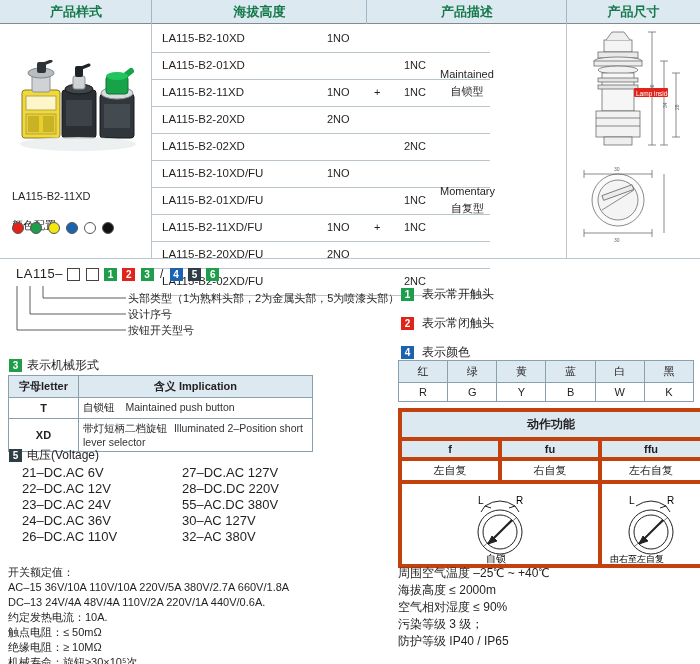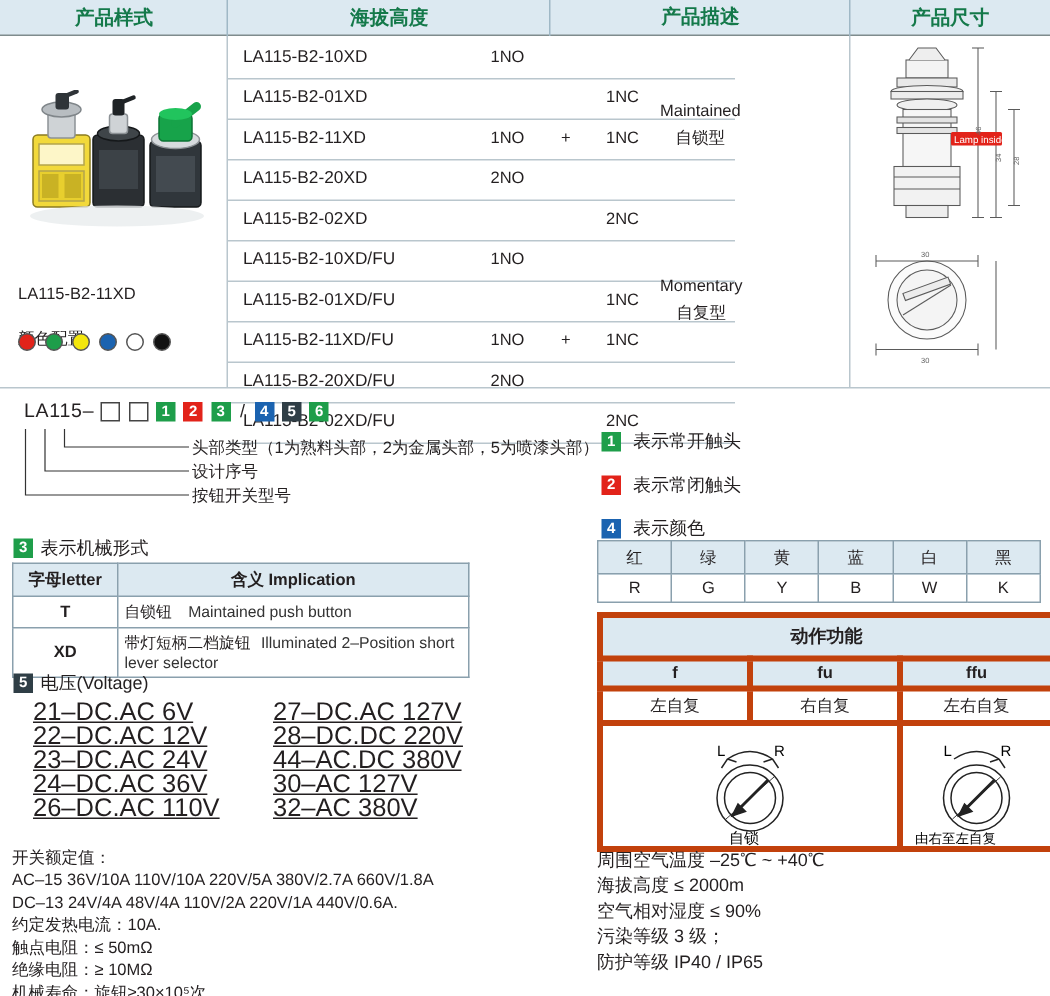--- a/index.html
+++ b/index.html
@@ -19,21 +19,21 @@
   .hdr {
     position: absolute; left: 0; top: 0; width: 700px; height: 24px;
     background: #dce9f1; border-bottom: 1px solid #7f8c8d;
   }
   .hdr .cell {
     position: absolute; top: 0; height: 24px; line-height: 24px;
     text-align: center; font-size: 13px; font-weight: bold; color: #14794a;
   }
   .hdr .c1 { left: 0; width: 152px; }
   .hdr .c2 { left: 152px; width: 215px; }
-  .hdr .c3 { left: 367px; width: 200px; font-family: Liberation Mono, monospace; }
+  .hdr .c3 { left: 367px; width: 200px; }
   .hdr .c4 { left: 567px; width: 133px; }
   .hdr .sep { position: absolute; top: 0; width: 1px; height: 24px; background: #9fb8c6; }
 
   
   .prodimg {
     position: absolute; left: 10px; top: 60px; width: 140px; height: 110px;
   }
   .prod-caption {
     position: absolute; left: 12px; top: 190px; font-size: 11px; color: #231f20;
   }
@@ -96,21 +96,21 @@
   .mechtable { position: absolute; left: 8px; top: 375px; width: 305px; border-collapse: collapse; font-size: 11px; }
   .mechtable th, .mechtable td { border: 1px solid #8aa0ad; padding: 3px 4px; }
   .mechtable thead th { background: #dce9f1; font-weight: bold; text-align: center; }
   .mechtable td.k { text-align: center; width: 70px; font-weight: bold; }
   .mechtable td.v { font-size: 10.5px; }
   .mechtable td.v .en { color: #333; }
 
   
   .volt-title { position: absolute; left: 8px; top: 447px; font-size: 12px; display: flex; align-items: center; }
   .volt-title .numbox { margin-right: 5px; }
-  .volt-grid { position: absolute; left: 22px; top: 465px; width: 330px; font-size: 17px; text-decoration: underline; }
+  .volt-grid { position: absolute; left: 22px; top: 465px; width: 330px; font-size: 13px; }
   .volt-grid .vrow { display: flex; height: 16px; }
   .volt-grid .vc1 { width: 160px; }
   .volt-grid .vc2 { width: 170px; }
 
   
   .specs { position: absolute; left: 8px; top: 565px; font-size: 11px; line-height: 15px; }
   .specs .ln { white-space: nowrap; }
 
   
   .colortbl { position: absolute; left: 398px; top: 360px; width: 296px; border-collapse: collapse; font-size: 11px; }
@@ -399,21 +399,21 @@
     <div class="vrow">
       <span class="vc1">21–DC.AC   6V</span>
       <span class="vc2">27–DC.AC   127V</span>
     </div>
     <div class="vrow">
       <span class="vc1">22–DC.AC   12V</span>
       <span class="vc2">28–DC.DC   220V</span>
     </div>
     <div class="vrow">
       <span class="vc1">23–DC.AC   24V</span>
-      <span class="vc2">44–AC.DC   380V</span>
+      <span class="vc2">55–AC.DC   380V</span>
     </div>
     <div class="vrow">
       <span class="vc1">24–DC.AC   36V</span>
       <span class="vc2">30–AC         127V</span>
     </div>
     <div class="vrow">
       <span class="vc1">26–DC.AC   110V</span>
       <span class="vc2">32–AC         380V</span>
     </div>
   </div>

